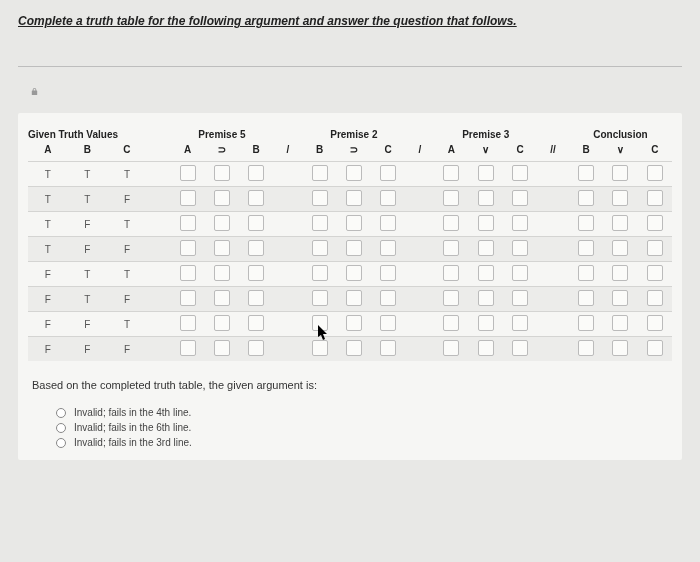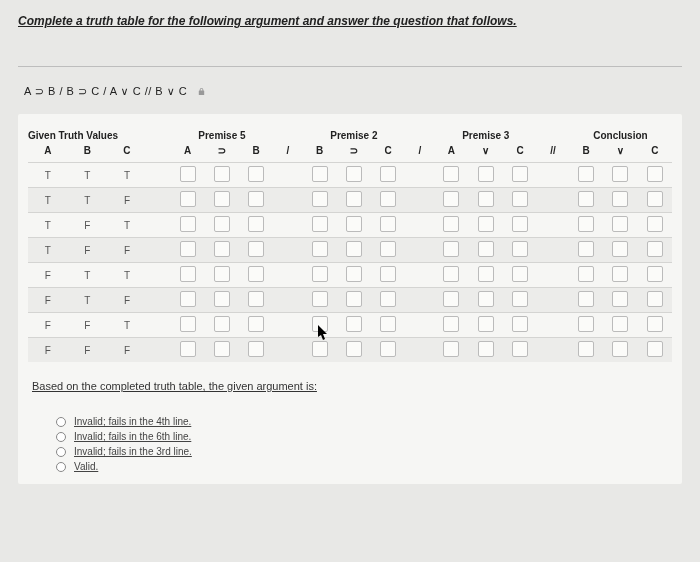--- a/index.html
+++ b/index.html
@@ -78,34 +78,32 @@
     display: inline-block;
     width: 16px;
     height: 16px;
     border: 1px solid #bbb;
     border-radius: 2px;
     background: #fbfbf9;
   }
   .prompt {
     font-size: 11px;
     color: #333;
-    margin: 18px 0 24px 4px;
-    text-decoration: underline;
+    margin: 18px 0 16px 4px;
   }
   .options {
     margin: 8px 0 0 28px;
   }
   .opt {
     display: flex;
     align-items: center;
     gap: 8px;
     margin: 4px 0;
     font-size: 10px;
     color: #444;
-    text-decoration: underline;
   }
   .radio {
     width: 10px;
     height: 10px;
     border: 1px solid #888;
     border-radius: 50%;
     background: #fff;
     flex: 0 0 auto;
   }
   .cursor {
@@ -116,21 +114,20 @@
   }
   .colspacer { width: 18px; }
 </style>
 </head>
 <body>
 
 <div class="title">Complete a truth table for the following argument and answer the question that follows.</div>
 <hr class="hr">
 
 <div class="expr">
-  <span>A ⊃ B / B ⊃ C / A ∨ C // B ∨ C</span>
   <span class="lock">
     <svg width="9" height="9" viewBox="0 0 10 10">
         <path d="M3 4V3a2 2 0 114 0v1h.5A.5.5 0 018 4.5v4a.5.5 0 01-.5.5h-5a.5.5 0 01-.5-.5v-4A.5.5 0 012.5 4H3zm1 0h2V3a1 1 0 10-2 0v1z" fill="#999"></path>
       </svg>
   </span>
 </div>
 
 <div class="sheet">
 <table class="tt">
   <colgroup>
@@ -368,24 +365,20 @@
         <span>Invalid; fails in the 4th line.</span>
       </div>
       <div class="opt">
         <span class="radio"></span>
         <span>Invalid; fails in the 6th line.</span>
       </div>
       <div class="opt">
         <span class="radio"></span>
         <span>Invalid; fails in the 3rd line.</span>
       </div>
-      <div class="opt">
-        <span class="radio"></span>
-        <span>Valid.</span>
-      </div>
     </div>
 </div>
 
 <span class="cursor" style="left:318px; top:325px;">
   <svg width="12" height="16" viewBox="0 0 12 16">
       <path d="M0 0l0 12 3-2 2 5 2-1-2-5 4 0z" fill="#000"></path>
     </svg>
 </span>
 
 </body></html>

